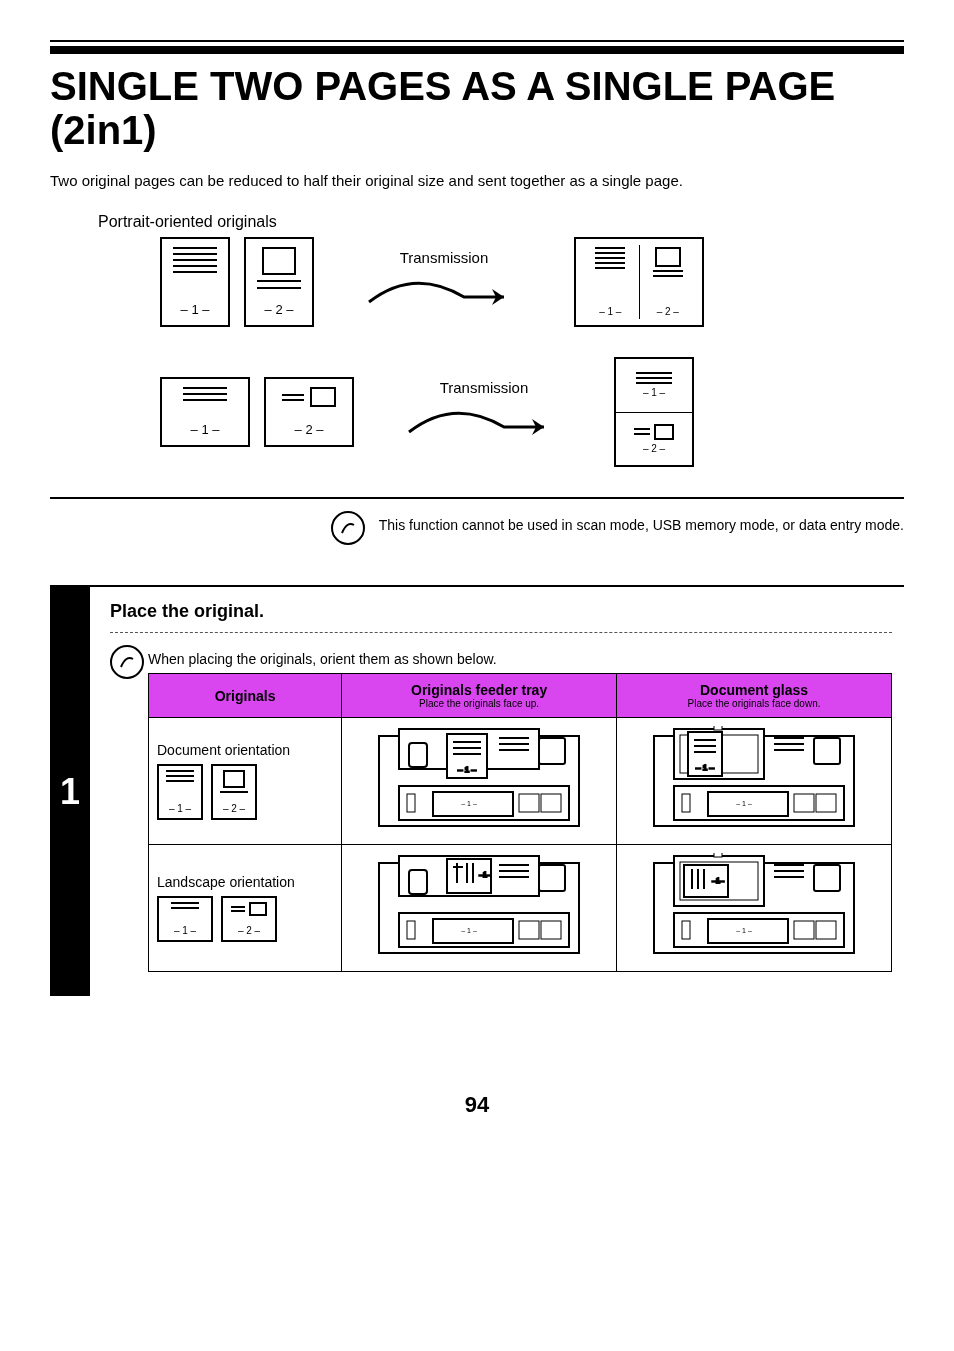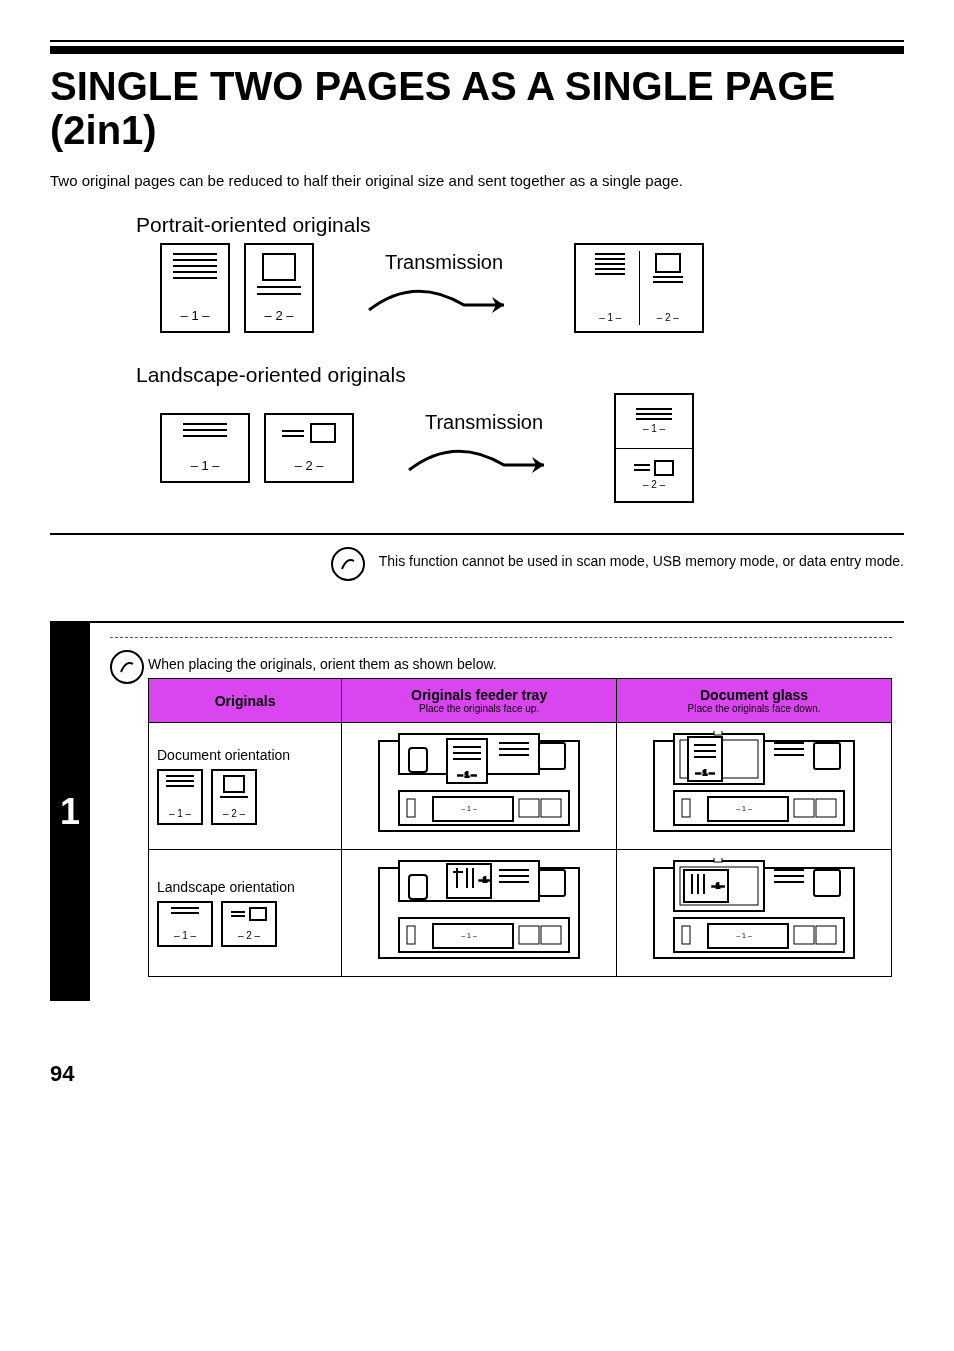--- a/index.html
+++ b/index.html
@@ -28,22 +28,22 @@
   }
   .intro {
     font-size: 15px;
     margin-bottom: 24px;
   }
   
   .diag-block {
     margin-bottom: 30px;
   }
   .diag-label {
-    font-size: 21px;
-    margin-left: 86px;
+    font-size: 16px;
+    margin-left: 48px;
     margin-bottom: 6px;
   }
   .diag-row {
     display: flex;
     align-items: center;
     gap: 30px;
     margin-left: 110px;
   }
   .pages {
     display: flex;
@@ -80,21 +80,21 @@
     height: 24px;
     border: 2px solid #000;
   }
   .footer-num {
     font-size: 13px;
     white-space: nowrap;
   }
   .transmission {
     text-align: center;
     margin: 0 20px;
-    font-size: 20px;
+    font-size: 15px;
   }
   .trans-arrow {
     margin-top: 6px;
   }
   .merged-page-port {
     border: 2px solid #000;
     padding: 6px 6px;
     width: 130px;
     height: 90px;
     box-sizing: border-box;
@@ -257,24 +257,24 @@
   .mini-pic {
     width: 18px;
     height: 14px;
     border: 2px solid #000;
   }
   .printer-svg {
     display: block;
     margin: 0 auto;
   }
   .page-number {
-    text-align: left;
+    text-align: center;
     font-size: 22px;
     font-weight: 700;
-    margin-top: 60px;
+    margin-top: 96px;
   }
   .sub {
     display: block;
     font-weight: 400;
     font-size: 10px;
   }
 </style>
 </head>
 <body>
 
@@ -334,21 +334,20 @@
             <div class="smline"></div>
             <div class="smline"></div>
           </div>
         <div class="footer-tiny">–&nbsp;<span>2</span>&nbsp;–</div>
       </div>
     </div>
   </div>
 </div>
 
 <div class="diag-block">
-  <div class="diag-label">Landscape-oriented originals</div>
   <div class="diag-row">
     <div class="pages">
       <div class="page land">
         <div class="lines-port" style="gap:4px;">
             <div class="line-full"></div>
             <div class="line-full"></div>
             <div class="line-full"></div>
           </div>
         <div class="footer-num">–&nbsp;<span>1</span>&nbsp;–</div>
       </div>
@@ -400,20 +399,21 @@
     <svg width="18" height="18" viewBox="0 0 18 18">
         <path d="M3 14 Q 8 2 15 6" fill="none" stroke="#000" stroke-width="2"></path>
       </svg>
   </div>
   <div class="note-text">This function cannot be used in scan mode, USB memory mode, or data entry mode.</div>
 </div>
 
 <div class="step-row">
   <div class="step-num">1</div>
   <div class="step-body">
+    <div class="step-title">Place the original.</div>
     <div class="dash-sep"></div>
     <div class="inner-note-row">
       <div class="note-icon">
         <svg width="18" height="18" viewBox="0 0 18 18">
             <path d="M3 14 Q 8 2 15 6" fill="none" stroke="#000" stroke-width="2"></path>
           </svg>
       </div>
       <div style="flex:1">
         <div style="font-size:14px;padding-top:6px;">When placing the originals, orient them as shown below.</div>
 

